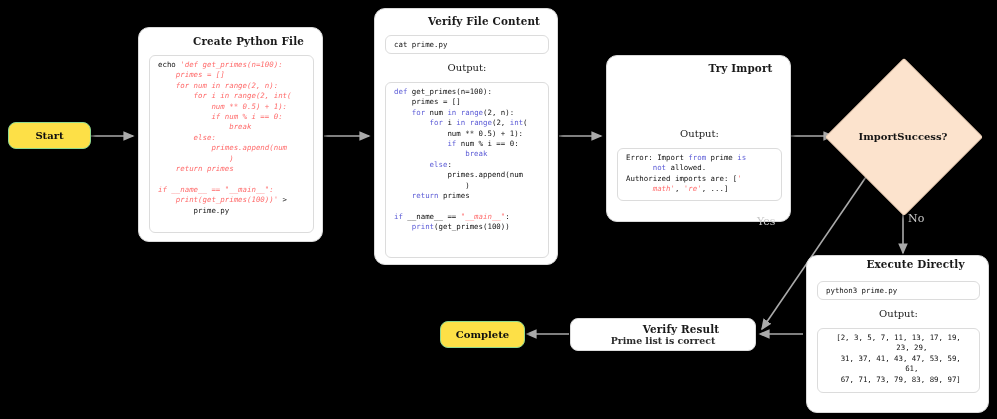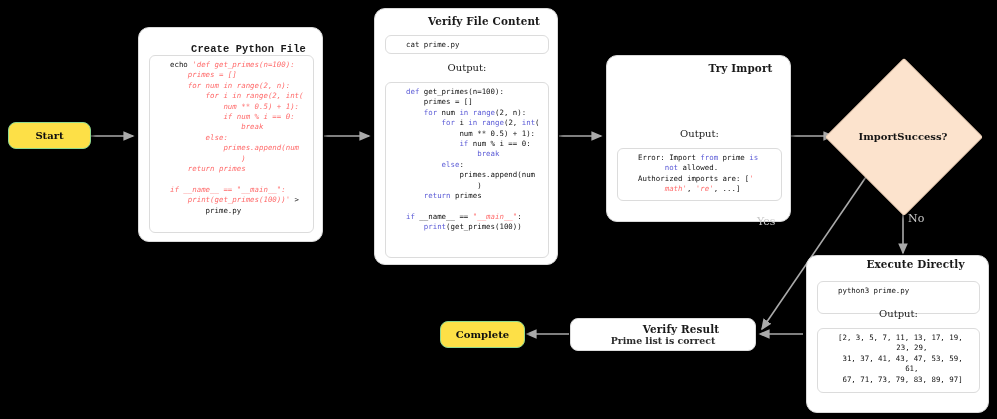--- a/index.html
+++ b/index.html
@@ -36,21 +36,21 @@
     box-sizing:border-box;
     background:#ffffff;
     border:0.8px solid #dcdcdc;
     border-radius:6px;
     font-family:"DejaVu Sans Mono",monospace;
     font-size:7.4px;
     line-height:10.4px;
     color:#111111;
     white-space:pre;
     overflow:hidden;
-    padding:4px 20px;
+    padding:4px 8px;
   }
   .outlabel{
     text-align:center;
     font-family:"DejaVu Serif",serif;
     font-size:10px;
     color:#1b1b1b;
   }
 
   
   .pill{
@@ -127,21 +127,21 @@
     <line x1="803" y1="334" x2="760" y2="334" stroke="#aaaaaa" stroke-width="1.6" marker-end="url(#ah)"></line>
 
     <line x1="569" y1="334" x2="527" y2="334" stroke="#aaaaaa" stroke-width="1.6" marker-end="url(#ah)"></line>
   </svg>
 
   <div class="node pill pill-green" style="left:8px;top:122px;width:83px;height:27px;">
     <span>Start</span>
   </div>
 
   <div class="node outerbox" style="left:138px;top:27px;width:185px;height:215px;">
-    <div class="node-title" style="margin-top:15px;font-family:Liberation Mono, monospace;">Create Python File</div>
+    <div class="node-title" style="margin-top:7px;">Create Python File</div>
     <div class="codebox" id="cf-code" style="position:absolute;left:10px;top:27px;width:165px;height:178px;"><div><span class="blk">echo </span><span class="str">'def get_primes(n=100):</span></div><div><span class="str">    primes = []</span></div><div><span class="str">    for num in range(2, n):</span></div><div><span class="str">        for i in range(2, int(</span></div><div><span class="str">            num ** 0.5) + 1):</span></div><div><span class="str">            if num % i == 0:</span></div><div><span class="str">                break</span></div><div><span class="str">        else:</span></div><div><span class="str">            primes.append(num</span></div><div><span class="str">                )</span></div><div><span class="str">    return primes</span></div><div>&nbsp;</div><div><span class="str">if __name__ == "__main__":</span></div><div><span class="str">    print(get_primes(100))'</span><span class="blk"> &gt;</span></div><div><span class="blk">        prime.py</span></div></div>
   </div>
 
   <div class="node outerbox" style="left:374px;top:8px;width:184px;height:257px;">
     <div class="node-title" style="margin-top:6px;">Verify File Content</div>
     <div class="codebox" style="position:absolute;left:10px;top:26px;width:164px;height:19px;line-height:11px;padding-top:3px;">cat prime.py</div>
     <div class="outlabel" style="position:absolute;left:0;top:53px;width:184px;">Output:</div>
     <div class="codebox" id="vc-code" style="position:absolute;left:10px;top:73px;width:164px;height:176px;"><div><span class="kw">def</span><span class="blk"> get_primes(n=100):</span></div><div><span class="blk">    primes = []</span></div><div><span class="blk">    </span><span class="kw">for</span><span class="blk"> num </span><span class="kw">in</span><span class="blk"> </span><span class="kw">range</span><span class="blk">(2, n):</span></div><div><span class="blk">        </span><span class="kw">for</span><span class="blk"> i </span><span class="kw">in</span><span class="blk"> </span><span class="kw">range</span><span class="blk">(2, </span><span class="kw">int</span><span class="blk">(</span></div><div><span class="blk">            num ** 0.5) + 1):</span></div><div><span class="blk">            </span><span class="kw">if</span><span class="blk"> num % i == 0:</span></div><div><span class="blk">                </span><span class="kw">break</span></div><div><span class="blk">        </span><span class="kw">else</span><span class="blk">:</span></div><div><span class="blk">            primes.append(num</span></div><div><span class="blk">                )</span></div><div><span class="blk">    </span><span class="kw">return</span><span class="blk"> primes</span></div><div>&nbsp;</div><div><span class="kw">if</span><span class="blk"> __name__ == </span><span class="str">"__main__"</span><span class="blk">:</span></div><div><span class="blk">    </span><span class="kw">print</span><span class="blk">(get_primes(100))</span></div></div>
   </div>
 
@@ -154,21 +154,21 @@
   <div class="diamond-wrap" style="left:848px;top:81px;width:110px;height:110px;">
     <div class="diamond-shape"></div>
     <div class="diamond-label">ImportSuccess?</div>
   </div>
 
   <span class="edge-label" style="left:908px;top:212px;">No</span>
   <span class="edge-label" style="left:757px;top:215px;">Yes</span>
 
   <div class="node outerbox" style="left:806px;top:255px;width:183px;height:158px;">
     <div class="node-title" style="margin-top:2px;">Execute Directly</div>
-    <div class="codebox" style="position:absolute;left:10px;top:25px;width:163px;height:33px;line-height:11px;padding-top:3px;">python3 prime.py</div>
+    <div class="codebox" style="position:absolute;left:10px;top:25px;width:163px;height:19px;line-height:11px;padding-top:3px;">python3 prime.py</div>
     <div class="outlabel" style="position:absolute;left:0;top:52px;width:183px;">Output:</div>
     <div class="codebox" id="ed-out" style="position:absolute;left:10px;top:72px;width:163px;height:65px;text-align:center;"><div>[2, 3, 5, 7, 11, 13, 17, 19,</div><div>      23, 29,</div><div> 31, 37, 41, 43, 47, 53, 59,</div><div>      61,</div><div> 67, 71, 73, 79, 83, 89, 97]</div></div>
   </div>
 
   <div class="node pill pill-green" style="left:440px;top:321px;width:85px;height:27px;">
     <span>Complete</span>
   </div>
 
   <div class="node pill pill-white" style="left:570px;top:318px;width:186px;height:33px;">
     <span class="node-title">Verify Result</span>

